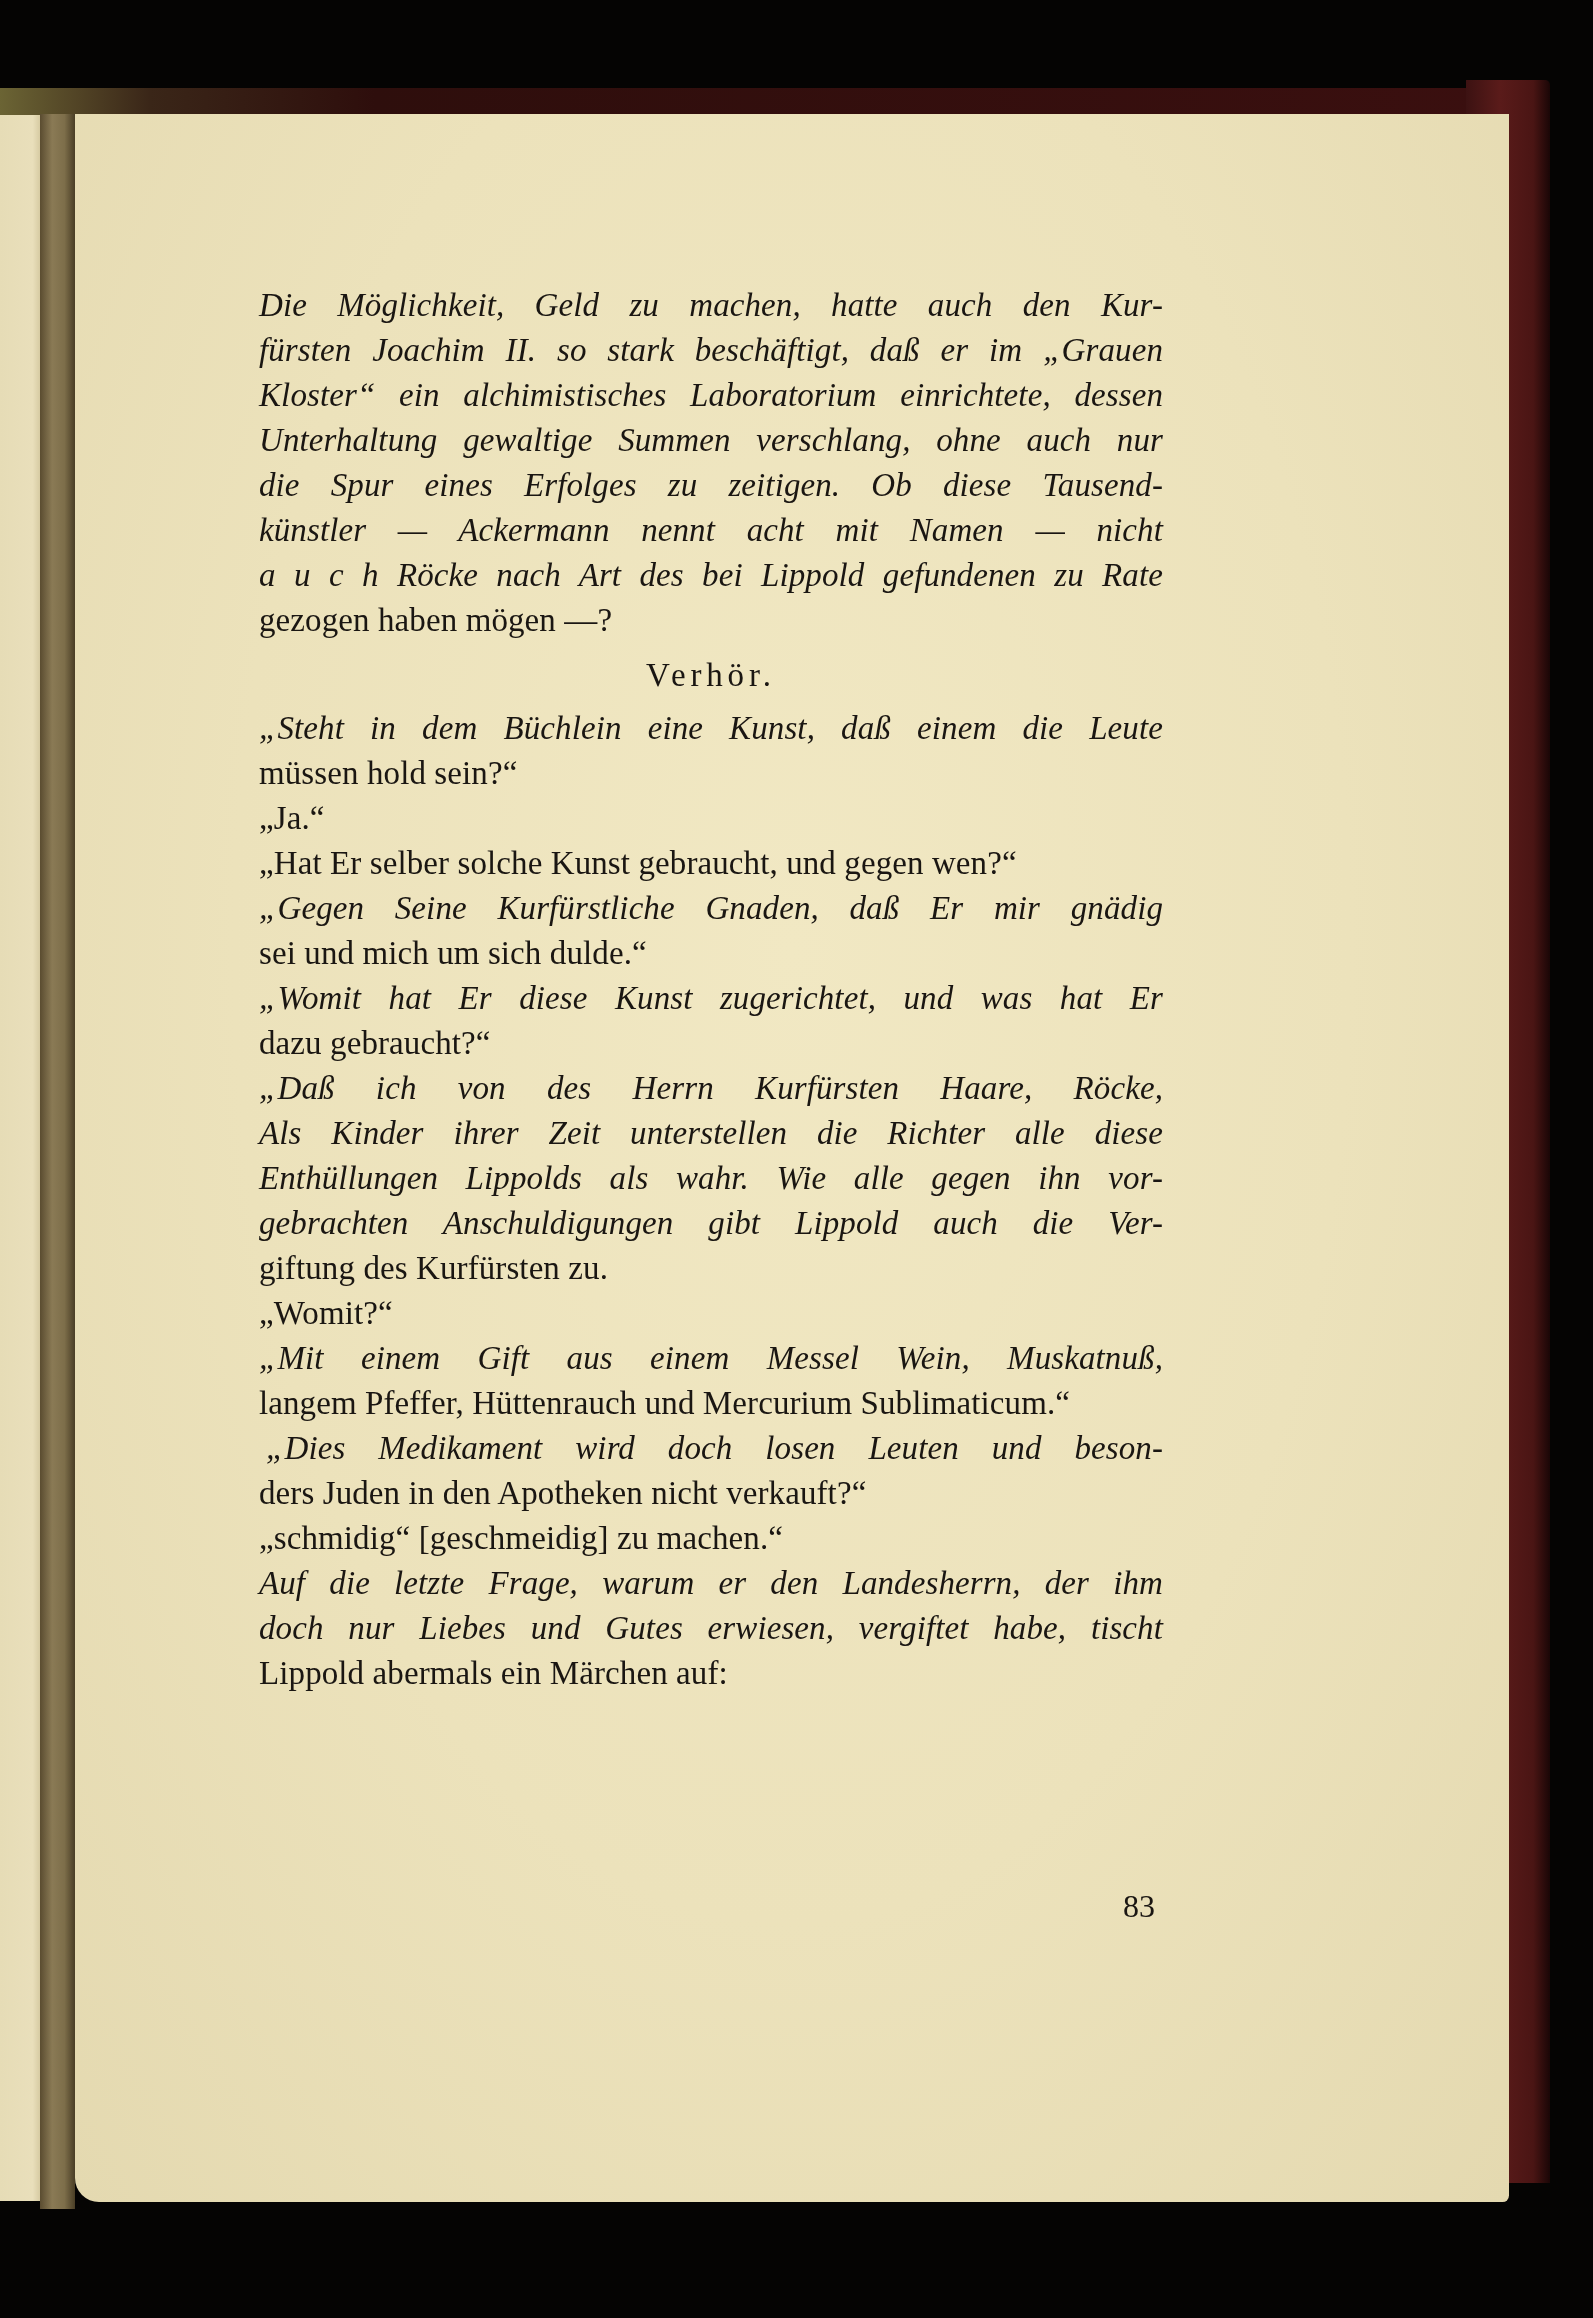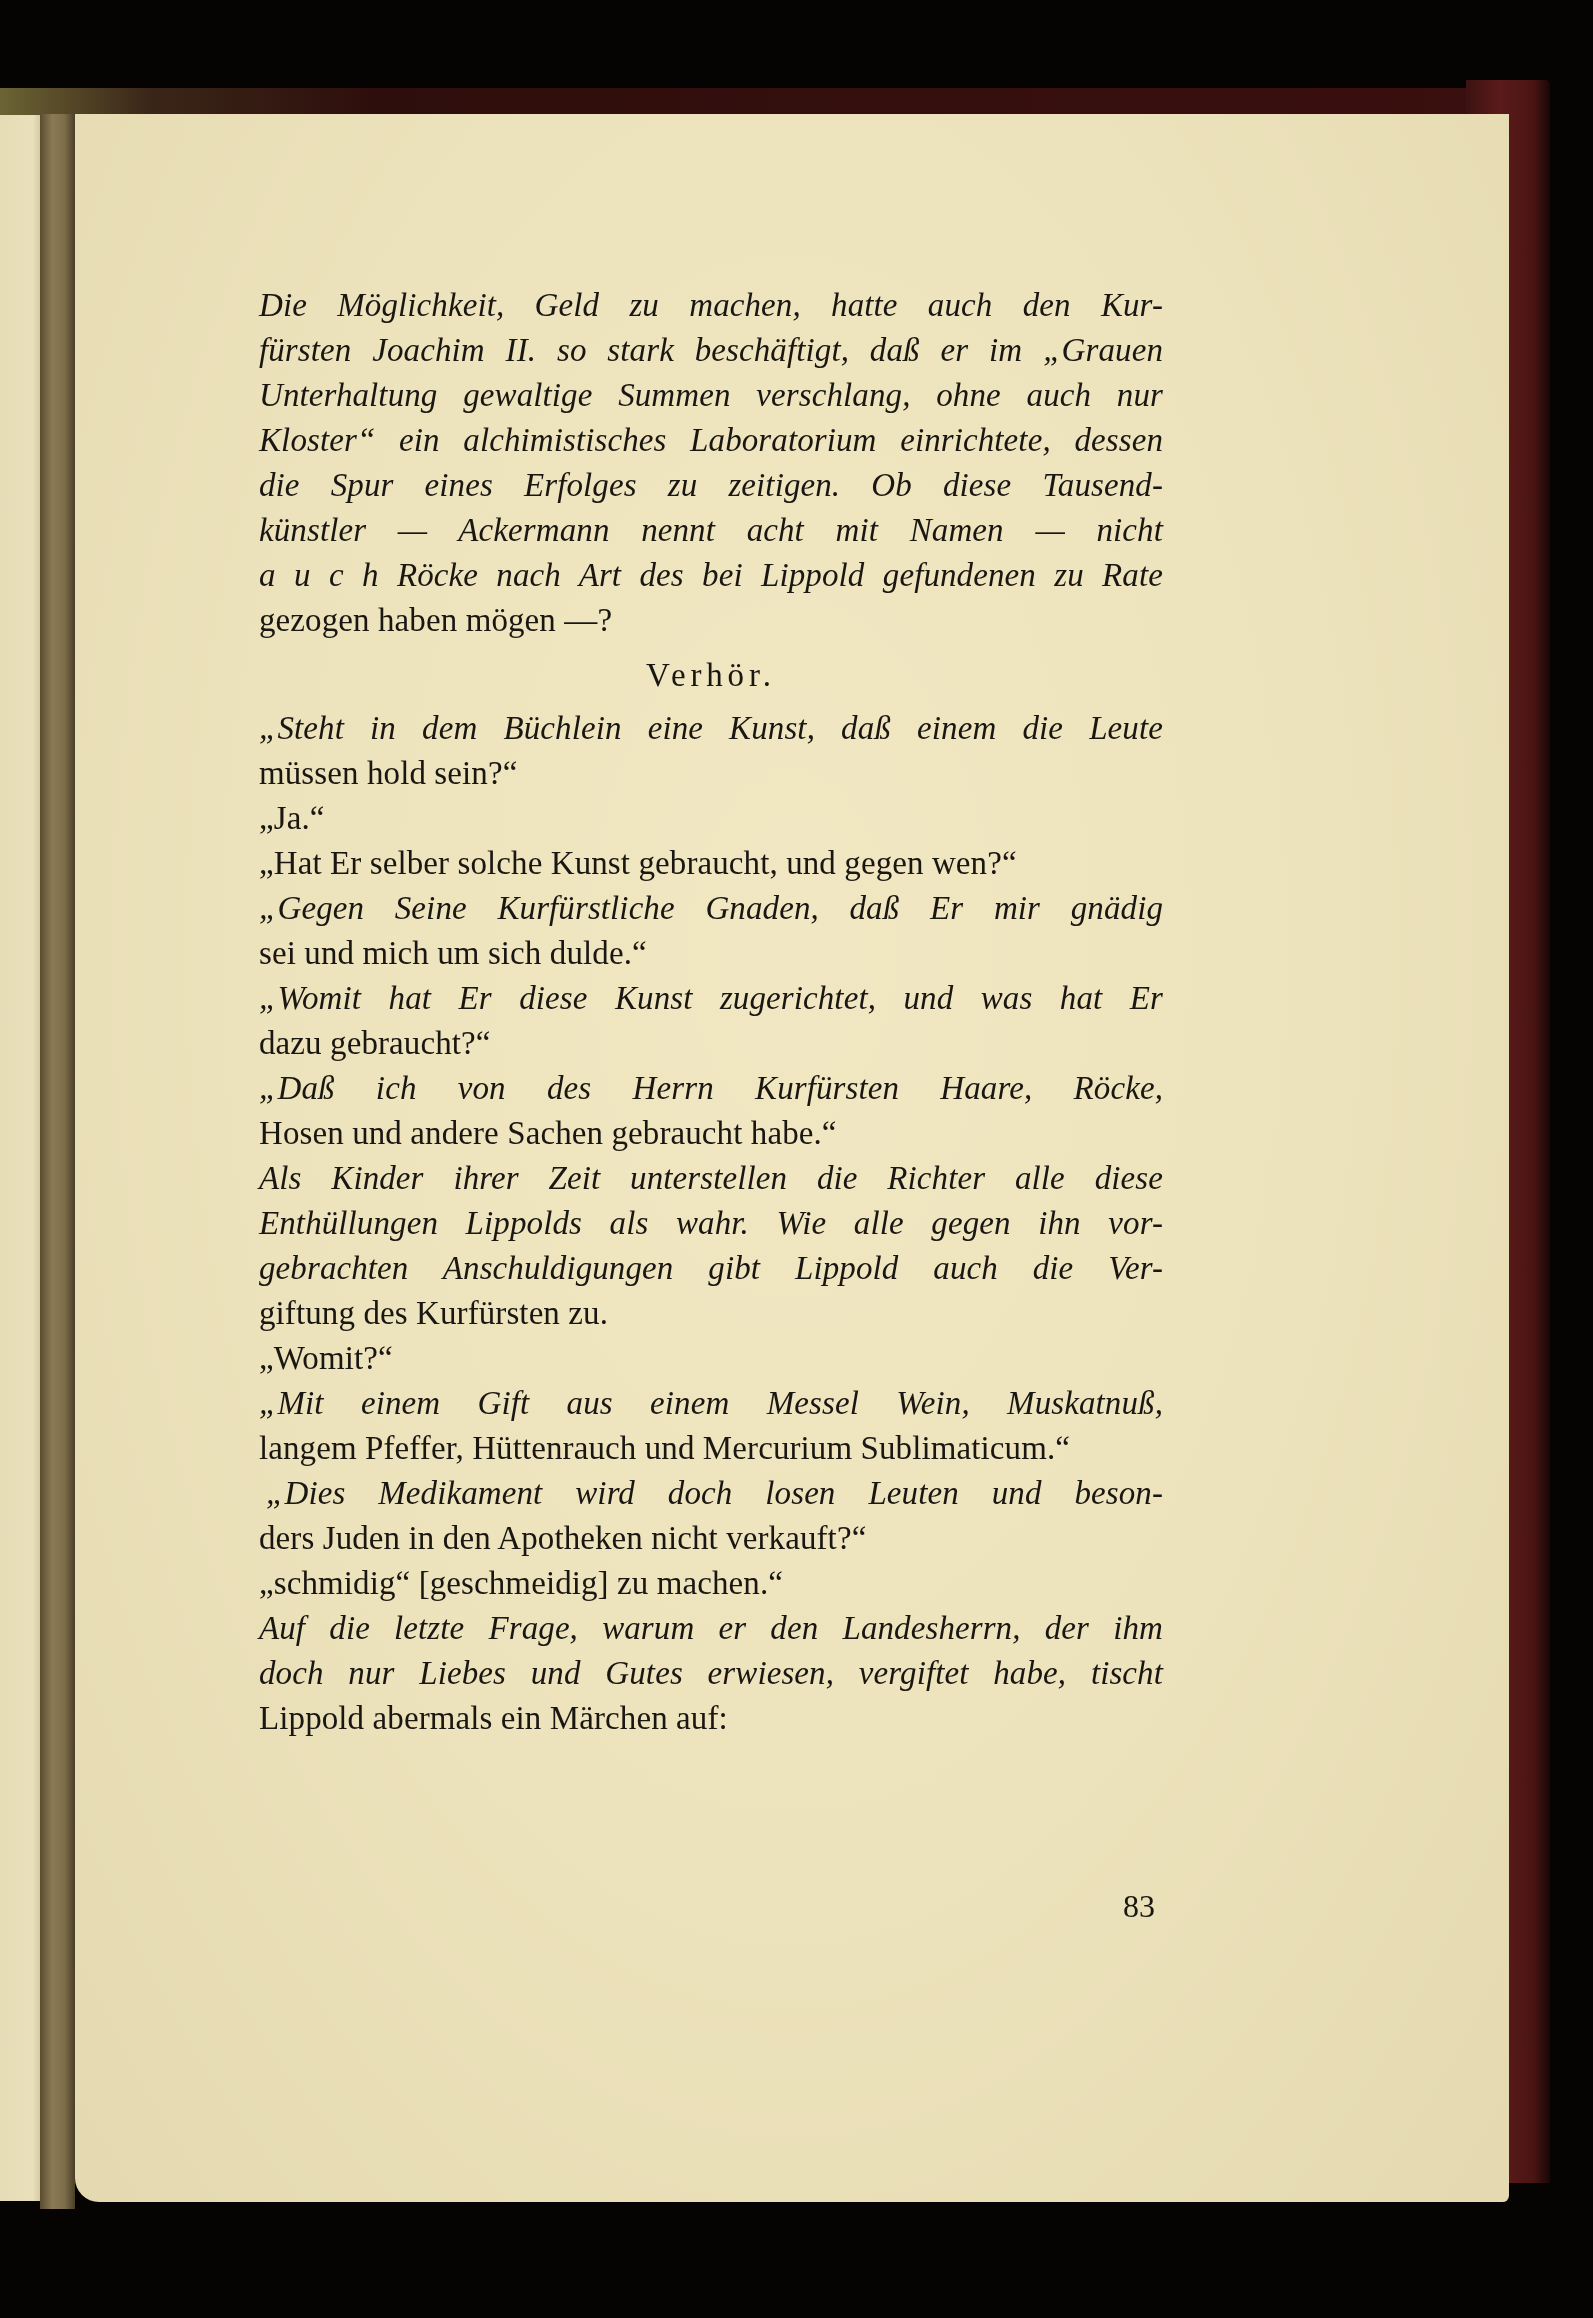--- a/index.html
+++ b/index.html
@@ -73,22 +73,22 @@
 <div class="top-binding"></div>
 <div class="right-binding"></div>
 <div class="page-edge"></div>
 <div class="spine"></div>
 <div class="page"></div>
 
 <div class="text-block">
   <div class="para">
     <span class="justify-line" style="padding-left: 0px; text-indent: 0px;">Die Möglichkeit, Geld zu machen, hatte auch den Kur-</span>
     <span class="justify-line">fürsten Joachim II. so stark beschäftigt, daß er im „Grauen</span>
+    <span class="justify-line">Kloster“ ein alchimistisches Laboratorium einrichtete, dessen</span>
     <span class="justify-line">Unterhaltung gewaltige Summen verschlang, ohne auch nur</span>
-    <span class="justify-line">Kloster“ ein alchimistisches Laboratorium einrichtete, dessen</span>
     <span class="justify-line">die Spur eines Erfolges zu zeitigen. Ob diese Tausend-</span>
     <span class="justify-line">künstler — Ackermann nennt acht mit Namen — nicht</span>
     <span class="justify-line">a u c h Röcke nach Art des bei Lippold gefundenen zu Rate</span>
     <span class="line">gezogen haben mögen —?</span>
   </div>
 
   <p class="heading">Verhör.</p>
 
   <div class="para">
     <span class="justify-line" style="padding-left: 0px; text-indent: 0px;">„Steht in dem Büchlein eine Kunst, daß einem die Leute</span>
@@ -103,21 +103,20 @@
   <div class="para">
     <span class="justify-line" style="padding-left: 0px; text-indent: 0px;">„Gegen Seine Kurfürstliche Gnaden, daß Er mir gnädig</span>
     <span class="line">sei und mich um sich dulde.“</span>
   </div>
   <div class="para">
     <span class="justify-line" style="padding-left: 0px; text-indent: 0px;">„Womit hat Er diese Kunst zugerichtet, und was hat Er</span>
     <span class="line">dazu gebraucht?“</span>
   </div>
   <div class="para">
     <span class="justify-line" style="padding-left: 0px; text-indent: 0px;">„Daß ich von des Herrn Kurfürsten Haare, Röcke,</span>
-    <span class="line">Hosen und andere Sachen gebraucht habe.“</span>
   </div>
   <div class="para">
     <span class="justify-line" style="padding-left: 0px; text-indent: 0px;">Als Kinder ihrer Zeit unterstellen die Richter alle diese</span>
     <span class="justify-line">Enthüllungen Lippolds als wahr. Wie alle gegen ihn vor-</span>
     <span class="justify-line">gebrachten Anschuldigungen gibt Lippold auch die Ver-</span>
     <span class="line">giftung des Kurfürsten zu.</span>
   </div>
   <div class="para">
     <span class="line" style="padding-left: 0px; text-indent: 0px;">„Womit?“</span>
   </div>

